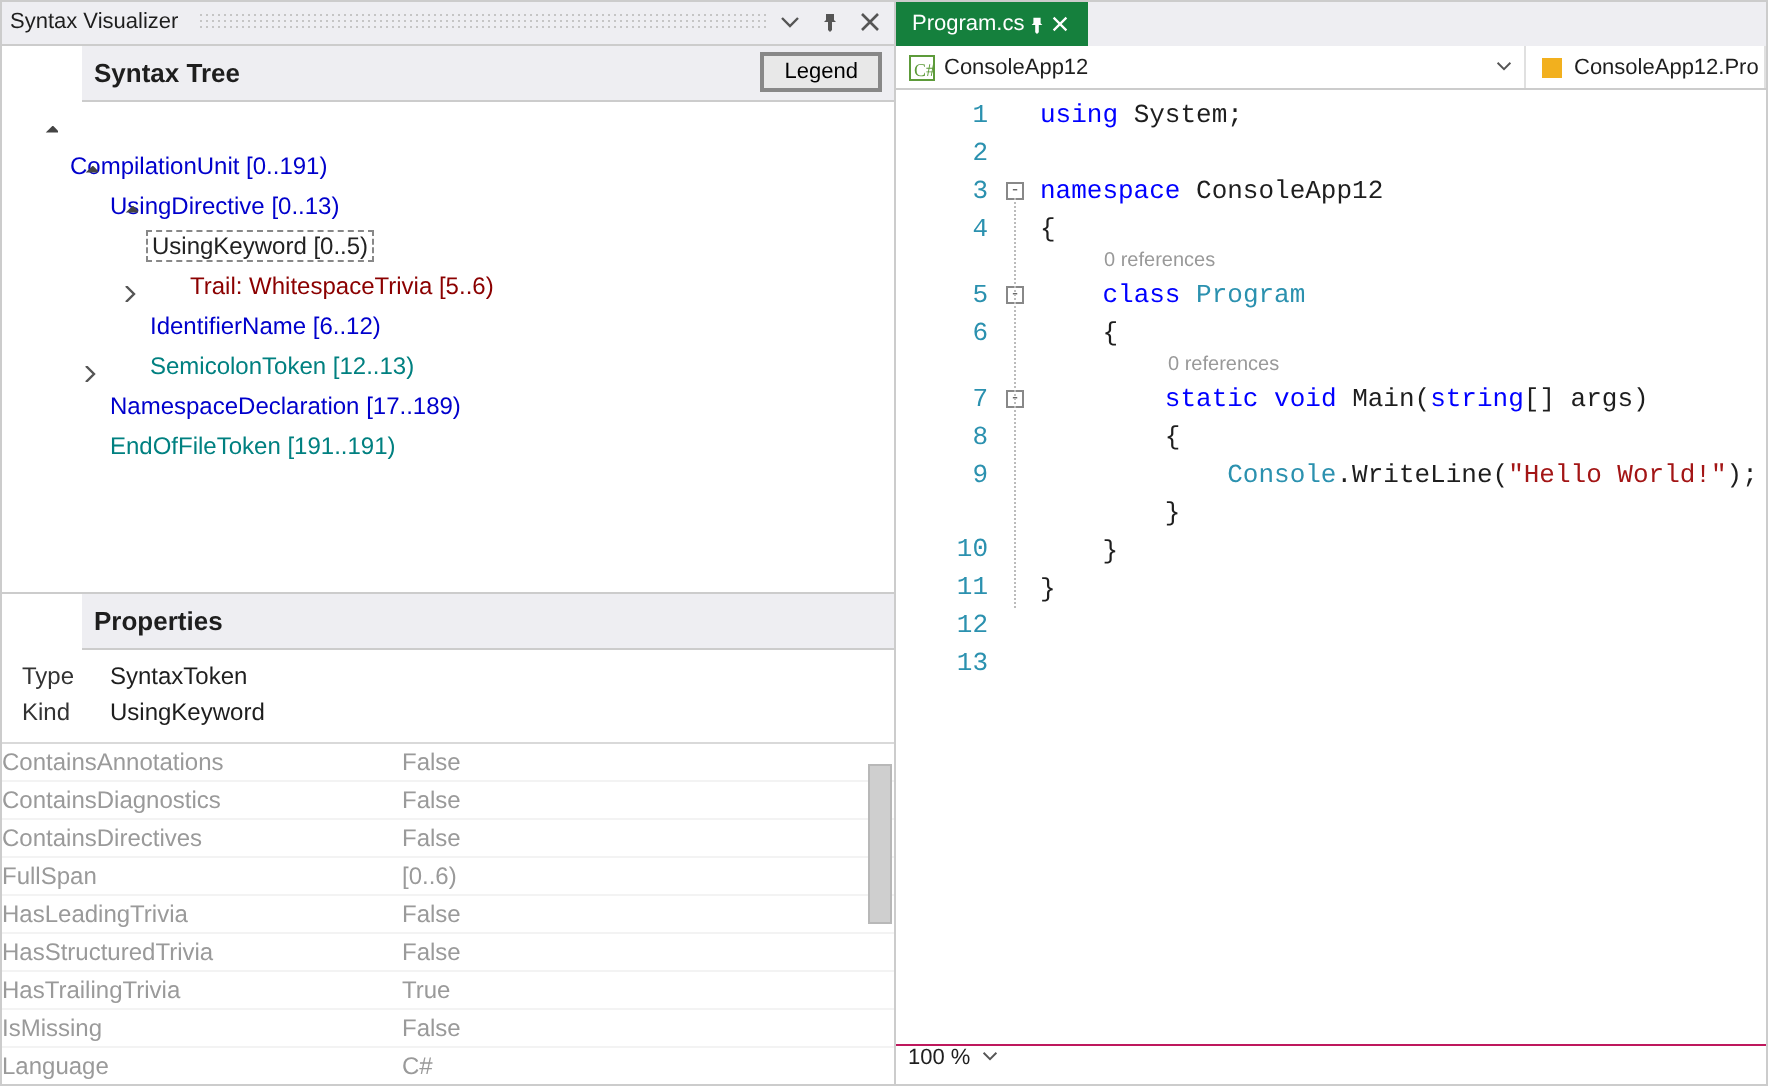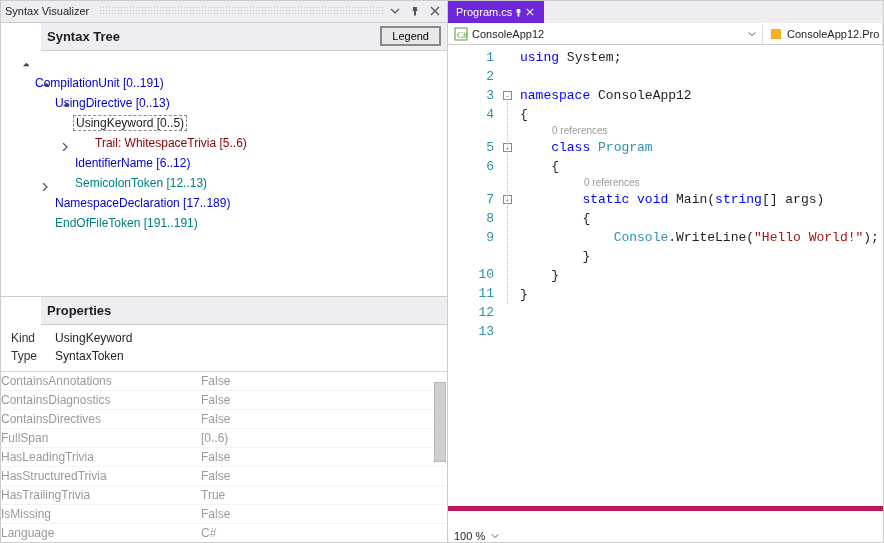--- a/index.html
+++ b/index.html
@@ -128,21 +128,21 @@
   }
   .editor-tabs {
     display: flex;
     align-items: stretch;
     height: 22px;
     background: #eeeef2;
   }
   .ed-tab {
     display: flex; align-items: center; gap: 0;
     padding: 0 8px;
-    background: #6d28d9;
+    background: #15803d;
     color: #fff;
     font-size: 11px;
   }
   .ed-tab .pin, .ed-tab .close { display: flex; align-items: center; justify-content: center; width: 12px; }
   .nav-bar {
     display: flex;
     height: 22px;
     border-bottom: 1px solid #ccc;
     background: #fff;
     font-size: 11px;
@@ -193,24 +193,24 @@
     text-align: center;
     color: #555;
   }
   .code-lines { flex: 1; white-space: pre; overflow: hidden; }
   .kw { color: #0000ff; }
   .type { color: #2b91af; }
   .str { color: #a31515; }
   .codelens { color: #999; font-size: 10px; font-family: "Segoe UI", sans-serif; line-height: 14px; height: 14px; }
   .codelens-indent { display: inline-block; }
   .statusbar {
-    height: 36px;
-    border-top: 5px solid #be185d;
-    display: flex;
-    align-items: flex-end;
+    height: 20px;
+    border-top: 1px solid #be185d;
+    display: flex;
+    align-items: flex-start;
     padding: 0 6px;
     font-size: 11px;
     background: #fff;
     gap: 6px;
   }
   .scroll-thumb {
     position: absolute; right: 1px; top: 10px; width: 12px; height: 80px;
     background: #cfcfcf; border: 1px solid #b8b8b8;
   }
 </style>
@@ -307,26 +307,26 @@
       </div>
     </div>
 
   <div class="section-header">
     <span>Properties</span>
   </div>
 
   <div class="properties-wrap">
     <div class="prop-meta">
       <div class="prop-meta-row">
+        <span class="prop-meta-label">Type</span>
+        <span>SyntaxToken</span>
+      </div>
+      <div class="prop-meta-row">
         <span class="prop-meta-label">Kind</span>
         <span>UsingKeyword</span>
-      </div>
-      <div class="prop-meta-row">
-        <span class="prop-meta-label">Type</span>
-        <span>SyntaxToken</span>
       </div>
     </div>
     <div class="prop-grid" id="prop-grid">
       <div class="scroll-thumb"></div>
     <div class="prop-row">
           <span class="prop-name">ContainsAnnotations</span>
           <span class="prop-val">False</span>
         </div>
         <div class="prop-row">
           <span class="prop-name">ContainsDiagnostics</span>

